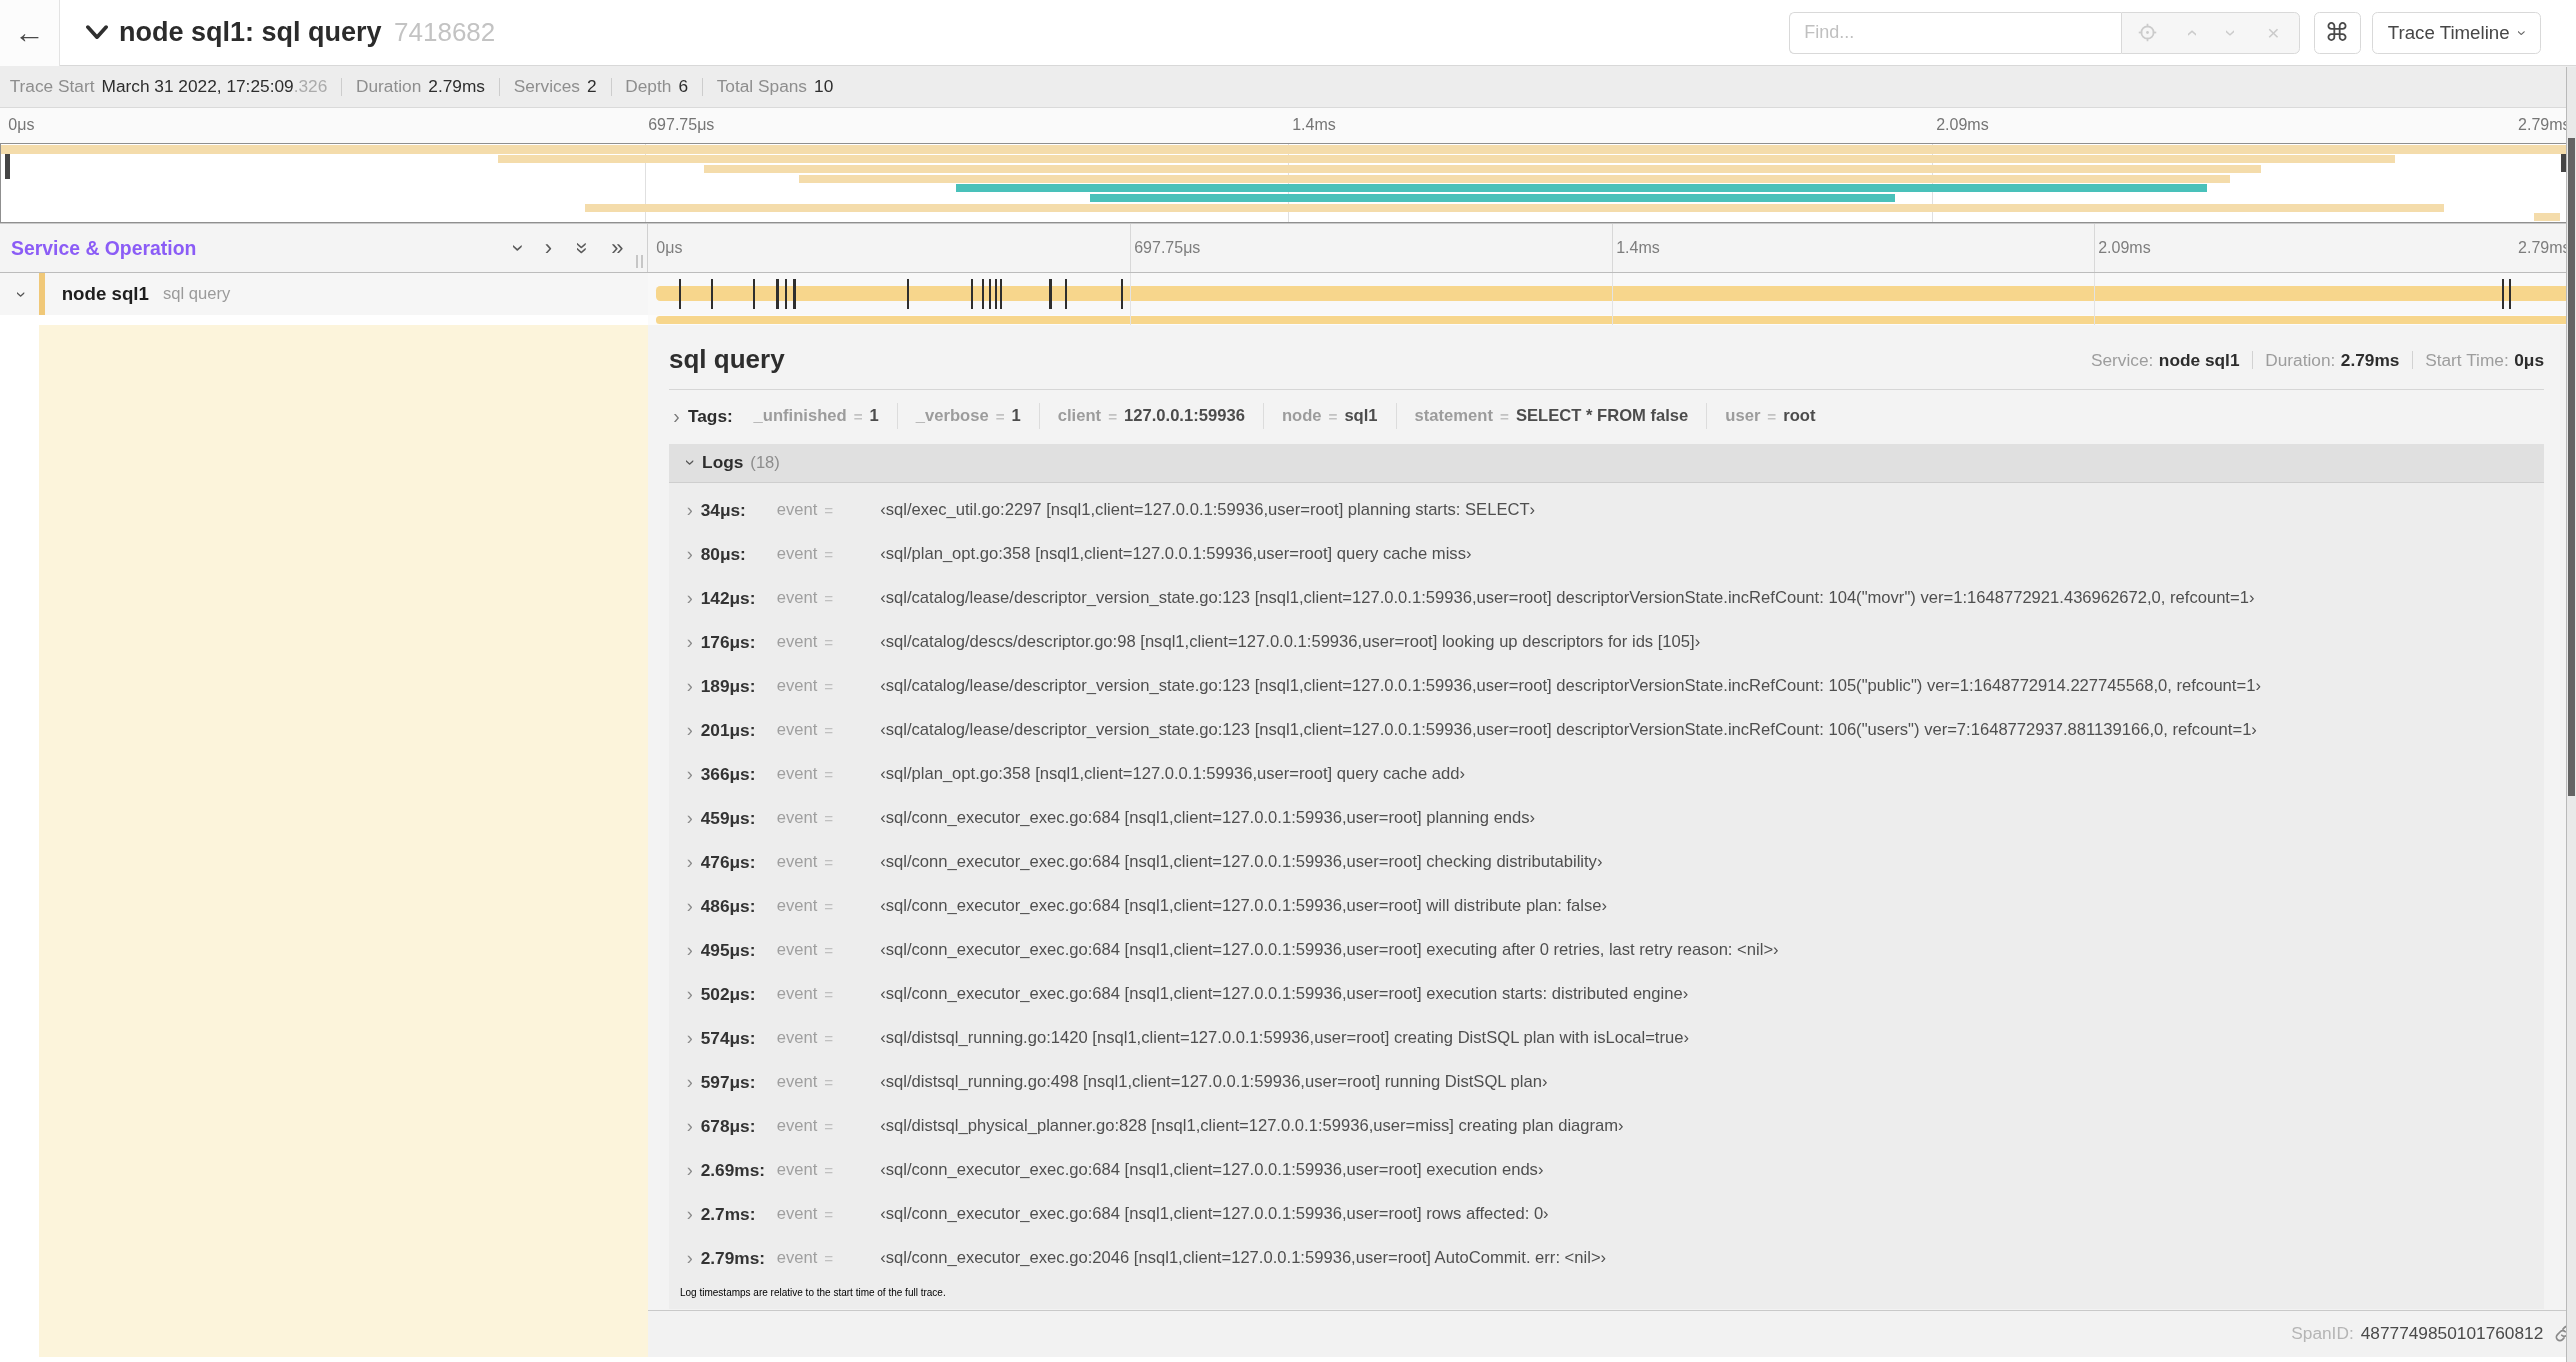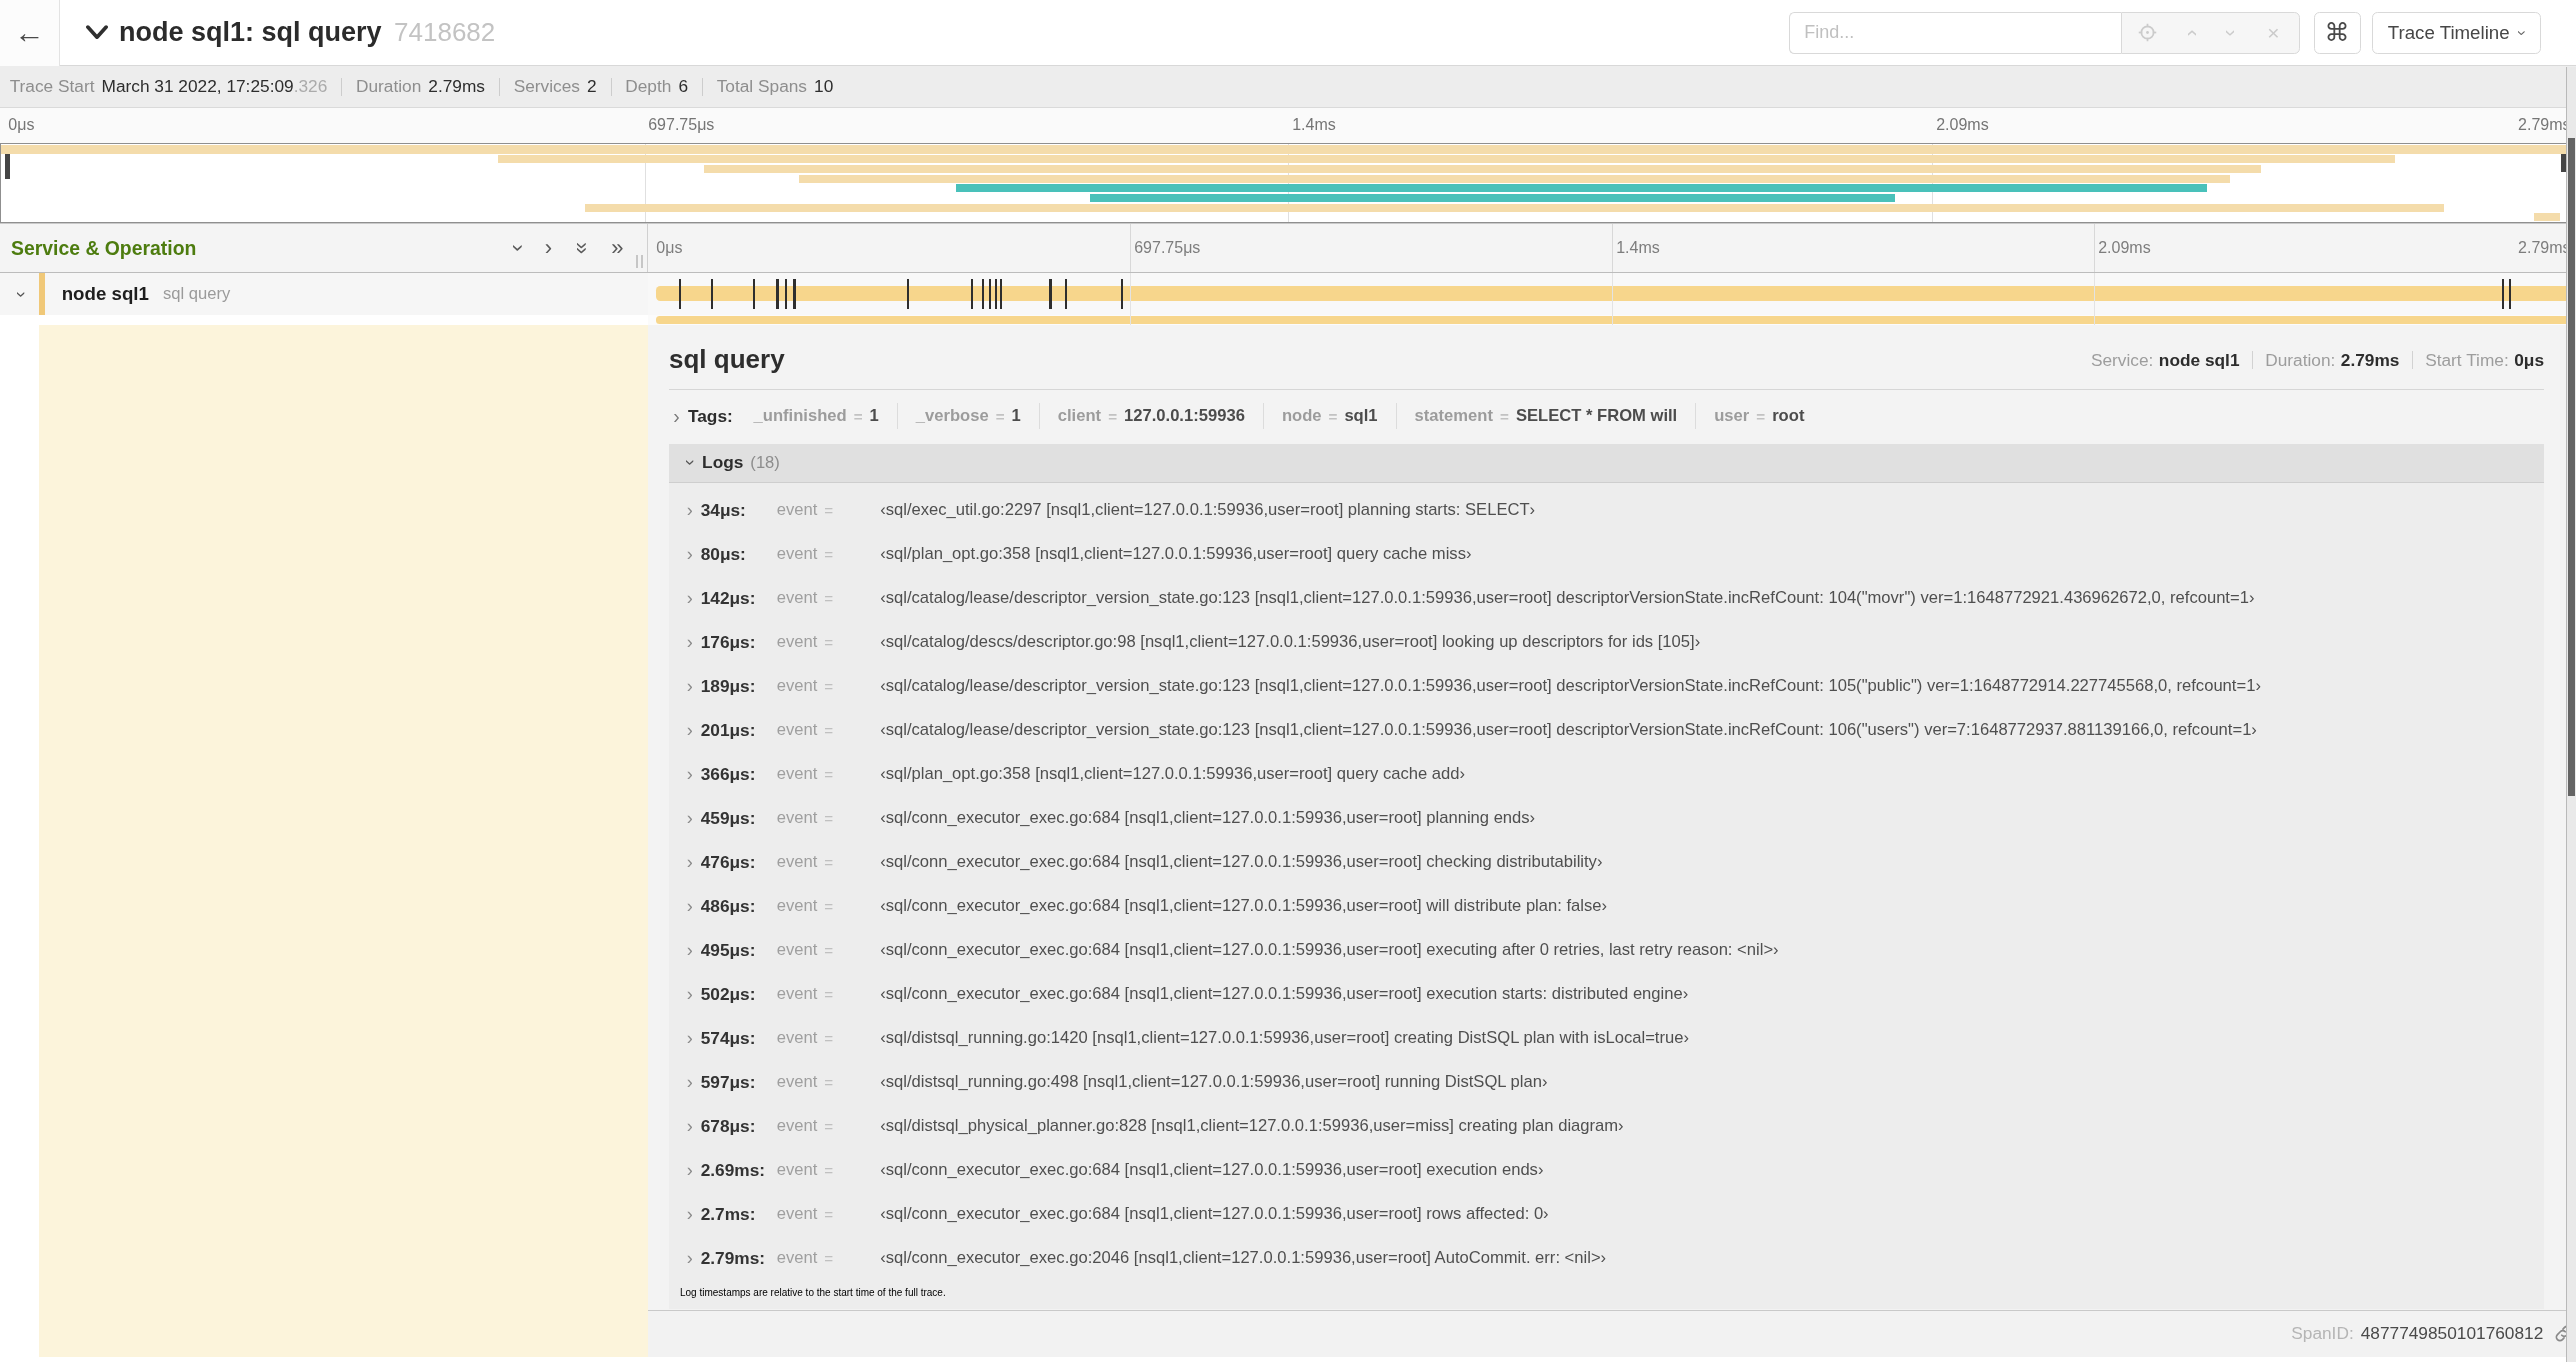--- a/index.html
+++ b/index.html
@@ -50,21 +50,21 @@
   .grid-v { position:absolute; top:0; bottom:0; width:0.7px; background:#e0e0e0; }
   .mini-bar { position:absolute; height:8.3px; }
   .handle { position:absolute; width:5.5px; background:#454545; }
   .handle.left { left:3.5px; top:5.5px; height:29px; }
   .handle.right { right:9px; top:2.1px; height:26px; }
   .edge-teal { position:absolute; right:0; bottom:6.2px; width:5.5px; height:9.7px; }
 
   
   .gridhead { display:flex; border-top:0.7px solid #c9c9c9; border-bottom:0.7px solid #bcbcbc; background:#f4f4f4; height:50px; }
   .gh-left { width:648px; display:flex; align-items:center; padding-left:11px; border-right:0.7px solid #d0d0d0; position:relative; }
-  .gh-title { font-size:19.4px; font-weight:bold; color:#4d7c0f; }
+  .gh-title { font-size:19.4px; font-weight:bold; color:#8b5cf6; }
   .gh-icons { margin-left:auto; display:flex; gap:23.5px; margin-right:23.5px; color:#5a5a5a; font-size:22px; align-items:center; }
   .gh-icons span { line-height:1; }
   .gh-resizer { position:absolute; right:4.2px; bottom:4.2px; display:flex; gap:2.8px; }
   .gh-resizer i { display:block; width:2.1px; height:12.5px; background:#c6c6c6; }
   .gh-right { flex:1; position:relative; font-size:16px; color:#7d7d7d; }
   .gh-right .rtick { top:15.2px; }
   .gh-right .grid-v { background:#d8d8d8; }
 
   
   .span-row { display:flex; height:42px; background:#f6f6f6; }
@@ -345,21 +345,21 @@
             <span class="tag-value">127.0.0.1:59936</span>
           </span>
           <span class="tag-item">
             <span class="tag-key">node</span>
             <span class="tag-eq">=</span>
             <span class="tag-value">sql1</span>
           </span>
           <span class="tag-item">
             <span class="tag-key">statement</span>
             <span class="tag-eq">=</span>
-            <span class="tag-value">SELECT * FROM will</span>
+            <span class="tag-value">SELECT * FROM false</span>
           </span>
           <span class="tag-item">
             <span class="tag-key">user</span>
             <span class="tag-eq">=</span>
             <span class="tag-value">root</span>
           </span>
         </span>
     </div>
 
     <div class="logs-box">

